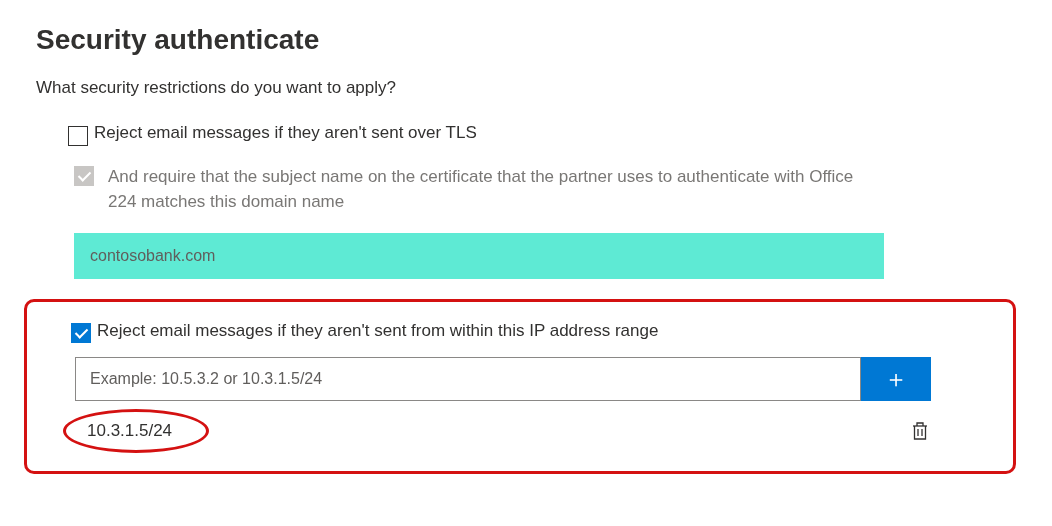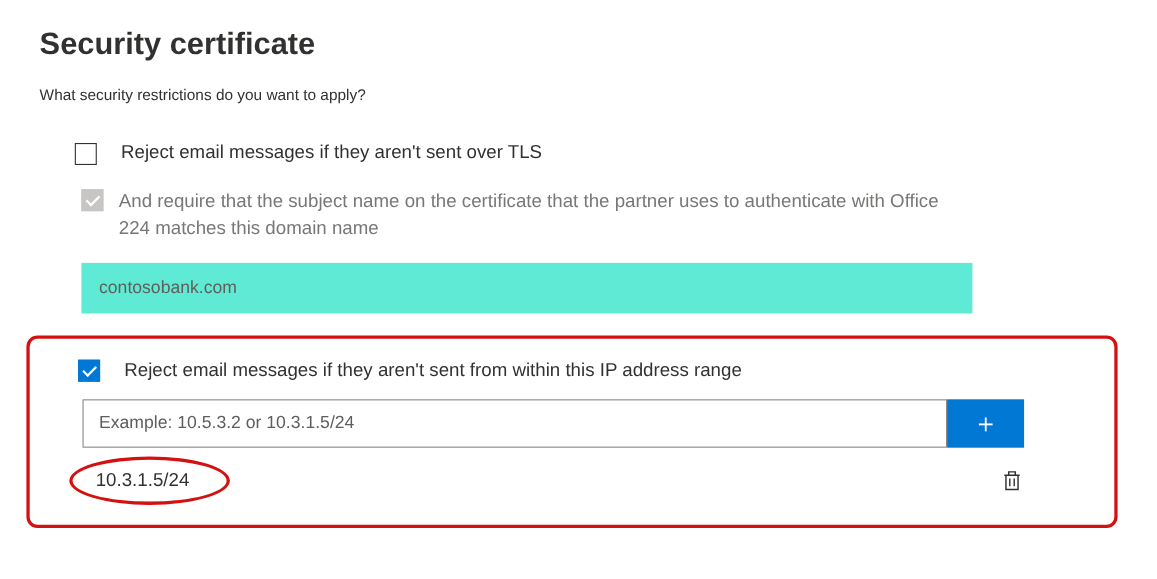--- a/index.html
+++ b/index.html
@@ -14,28 +14,28 @@
       background: #ffffff;
       padding: 24px 36px;
       width: 1052px;
     }
     .page-title {
       font-size: 28px;
       font-weight: 700;
       margin-bottom: 22px;
     }
     .subtitle {
-      font-size: 14px;
-      color: #323130;
-      margin-bottom: 32px;
+      font-size: 17px;
+      color: #323130;
+      margin-bottom: 22px;
     }
     .option-row {
       display: flex;
-      align-items: center;
-      gap: 22px;
+      align-items: flex-end;
+      gap: 6px;
       margin-bottom: 10px;
       padding-left: 32px;
     }
     .checkbox {
       width: 20px;
       height: 20px;
       border: 1px solid #323130;
       background: #ffffff;
       flex-shrink: 0;
       cursor: pointer;
@@ -179,21 +179,21 @@
       padding: 4px;
       color: #323130;
     }
     .delete-button svg {
       display: block;
     }
   </style>
 </head>
 <body>
 
-<h1 class="page-title">Security certificate</h1>
+<h1 class="page-title">Security authenticate</h1>
 <p class="subtitle">What security restrictions do you want to apply?</p>
 
 <div class="option-row">
   <div class="checkbox"></div>
   <div class="option-label">Reject email messages if they aren't sent over TLS</div>
 </div>
 
 <div class="nested-block">
   <div class="nested-option-row">
     <div class="checkbox disabled"></div>

